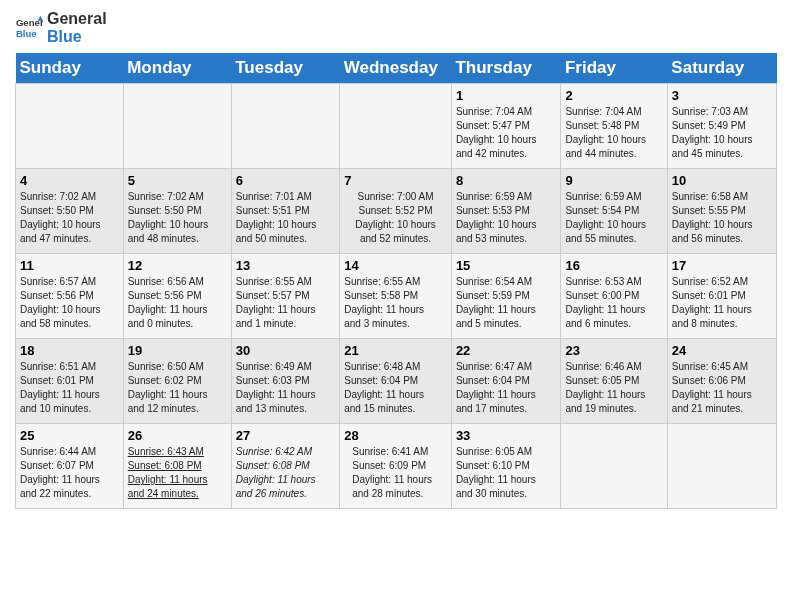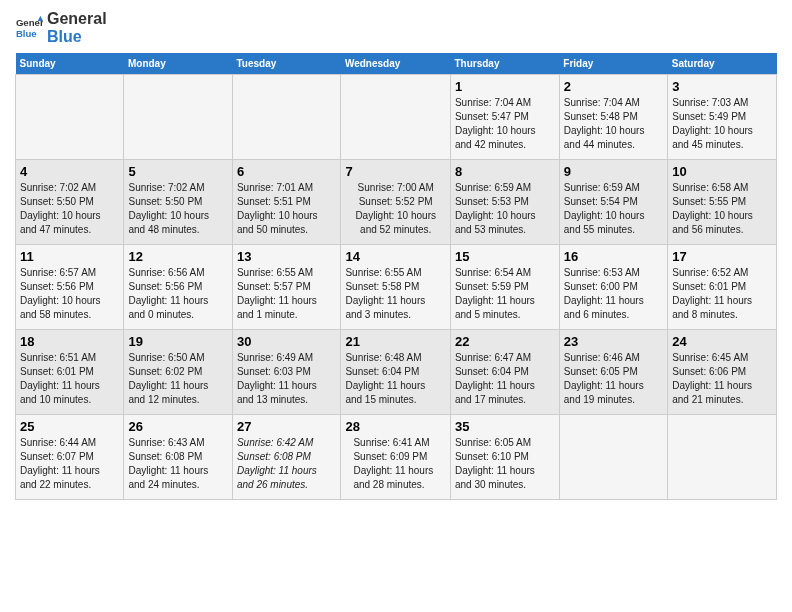--- a/index.html
+++ b/index.html
@@ -47,21 +47,21 @@
       font-size: 10.5px;
     }
     thead tr {
       background-color: #2979c8;
       color: white;
     }
     thead th {
       padding: 5px 4px;
       text-align: left;
       font-weight: bold;
-      font-size: 10px;
+      font-size: 17px;
     }
     tbody tr {
       height: 85px;
     }
     tbody tr:nth-child(odd) {
       background-color: #f5f5f5;
     }
     tbody tr:nth-child(even) {
       background-color: #e8e8e8;
     }
@@ -306,41 +306,41 @@
         <tr>
           <td>
             <div class="day-num">25</div>
             <div class="day-detail" style="white-space: pre-line;">Sunrise: 6:44 AM
 Sunset: 6:07 PM
 Daylight: 11 hours
 and 22 minutes.</div>
           </td>
           <td>
             <div class="day-num">26</div>
-            <div class="day-detail" style="white-space: pre-line;">Sunrise: 6:43 AM
+            <div class="day-detail" style="white-space: pre-line; text-decoration: underline;">Sunrise: 6:43 AM
 Sunset: 6:08 PM
 Daylight: 11 hours
 and 24 minutes.</div>
           </td>
           <td>
             <div class="day-num">27</div>
             <div class="day-detail" style="white-space: pre-line; font-style: italic;">Sunrise: 6:42 AM
 Sunset: 6:08 PM
 Daylight: 11 hours
 and 26 minutes.</div>
           </td>
           <td>
             <div class="day-num">28</div>
             <div class="day-detail" style="white-space: pre-line; margin-left: 8px;">Sunrise: 6:41 AM
 Sunset: 6:09 PM
 Daylight: 11 hours
 and 28 minutes.</div>
           </td>
           <td>
-            <div class="day-num">35</div>
+            <div class="day-num">33</div>
             <div class="day-detail" style="white-space: pre-line;">Sunrise: 6:05 AM
 Sunset: 6:10 PM
 Daylight: 11 hours
 and 30 minutes.</div>
           </td>
           <td class="empty-cell"></td>
           <td class="empty-cell"></td>
         </tr>
       </tbody>
   </table>

